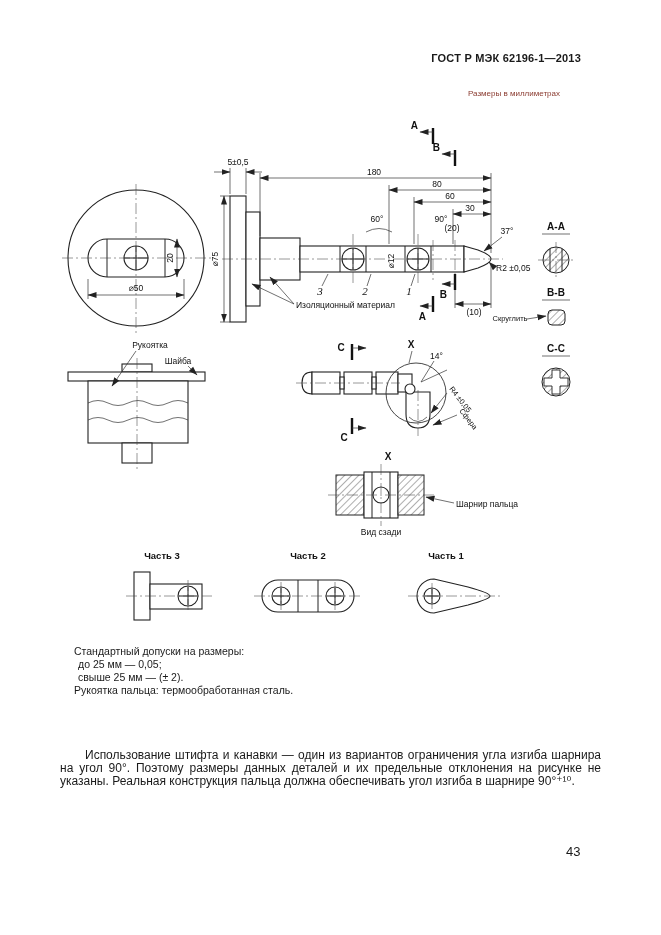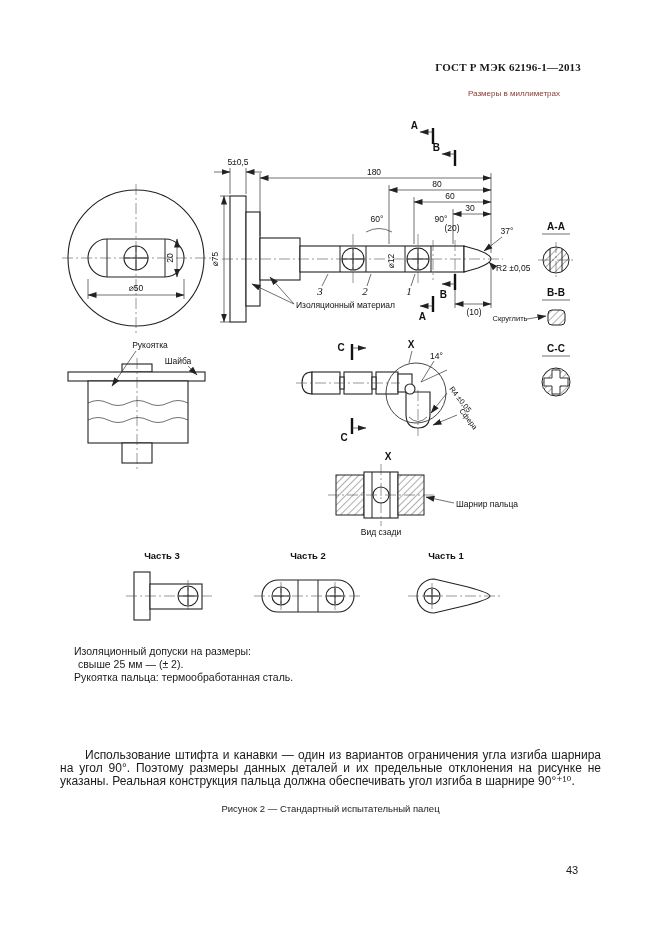--- a/index.html
+++ b/index.html
@@ -1,21 +1,21 @@
 <!DOCTYPE html>
 <html><head>
 <meta charset="utf-8">
 <style>
   * { margin:0; padding:0; box-sizing:border-box; }
   body { background:#ffffff; }
   .page {
     position:relative; width:661px; height:935px; background:#fff;
     font-family:"Liberation Sans","DejaVu Sans",sans-serif; color:#1a1a1a; overflow:hidden;
   }
-  .doc-number { position:absolute; top:61px; right:80px; font-size:11px; font-weight:bold; letter-spacing:.2px;font-family:Liberation Serif, serif; }
+  .doc-number { position:absolute; top:52px; right:80px; font-size:11px; font-weight:bold; letter-spacing:.2px; }
   .units-note { position:absolute; top:89px; left:468px; font-size:8px; color:#8a3a2f; }
   svg.drawing { position:absolute; top:98px; left:0; }
 
   
   .ol   { stroke:#222; stroke-width:1.1; fill:#fff; }
   .oln  { stroke:#222; stroke-width:1;   fill:none; }
   .thin { stroke:#333; stroke-width:.7;  fill:none; }
   .thinc{ stroke:#333; stroke-width:.9;  fill:none; }
   .cl   { stroke:#444; stroke-width:.55; fill:none; stroke-dasharray:11 3 2 3; }
   .thick{ stroke:#111; stroke-width:2.4; fill:none; }
@@ -27,21 +27,21 @@
   .drawing .sec { font-size:10px; font-weight:bold; }
   .drawing .cap { font-size:9.5px; font-weight:bold; }
   .drawing .pr  { font-family:"Liberation Serif","DejaVu Serif",serif; font-style:italic; font-size:11px; }
 
   .notes { position:absolute; top:645px; left:74px; width:505px; font-size:10.5px; line-height:13px; }
   .notes .ind { padding-left:4px; }
   .notes .remark { font-size:8.3px; line-height:11px; margin-top:3px; }
   .body-par { position:absolute; top:749px; left:60px; width:541px; font-size:12px;
               line-height:13.2px; text-align:justify; text-indent:25px; }
   .fig-caption { position:absolute; top:803px; left:0; width:661px; text-align:center; font-size:9.5px; }
-  .page-num { position:absolute; top:864px; left:566px; font-size:11px; }
+  .page-num { position:absolute; top:844px; left:566px; font-size:13px; }
 </style>
 </head>
 <body>
 
 <div class="page">
 
   <div class="doc-number">ГОСТ Р МЭК 62196-1—2013</div>
   <div class="units-note">Размеры в миллиметрах</div>
 
   <svg class="drawing" width="661" height="548" viewBox="0 0 661 548">
@@ -299,21 +299,21 @@
       <path class="ol" d="M434,481 A17,17 0 0 0 434,515 L468,507 Q490,501 490,498 Q490,495 468,489 Z"></path>
       <circle class="ol" cx="432" cy="498" r="8"></circle>
       <line class="oln" x1="432" y1="491" x2="432" y2="505"></line>
       <line class="oln" x1="425" y1="498" x2="439" y2="498"></line>
       <line class="cl" x1="408" y1="498" x2="500" y2="498"></line>
       <line class="cl" x1="432" y1="485" x2="432" y2="511"></line>
     </g>
   </svg>
 
   <div class="notes">
-    <div>Изоляционный допуски на размеры:</div>
+    <div>Стандартный допуски на размеры:</div>
+    <div class="ind">до 25 мм — 0,05;</div>
     <div class="ind">свыше 25 мм — (± 2).</div>
     <div>Рукоятка пальца: термообработанная сталь.</div>
   </div>
 
   <div class="body-par">Использование штифта и канавки — один из вариантов ограничения угла изгиба шарнира на угол 90°. Поэтому размеры данных деталей и их предельные отклонения на рисунке не указаны. Реальная конструкция пальца должна обеспечивать угол изгиба в шарнире 90°⁺¹⁰.</div>
-  <div class="fig-caption">Рисунок 2 — Стандартный испытательный палец</div>
   <div class="page-num">43</div>
 </div>
 
 </body></html>

